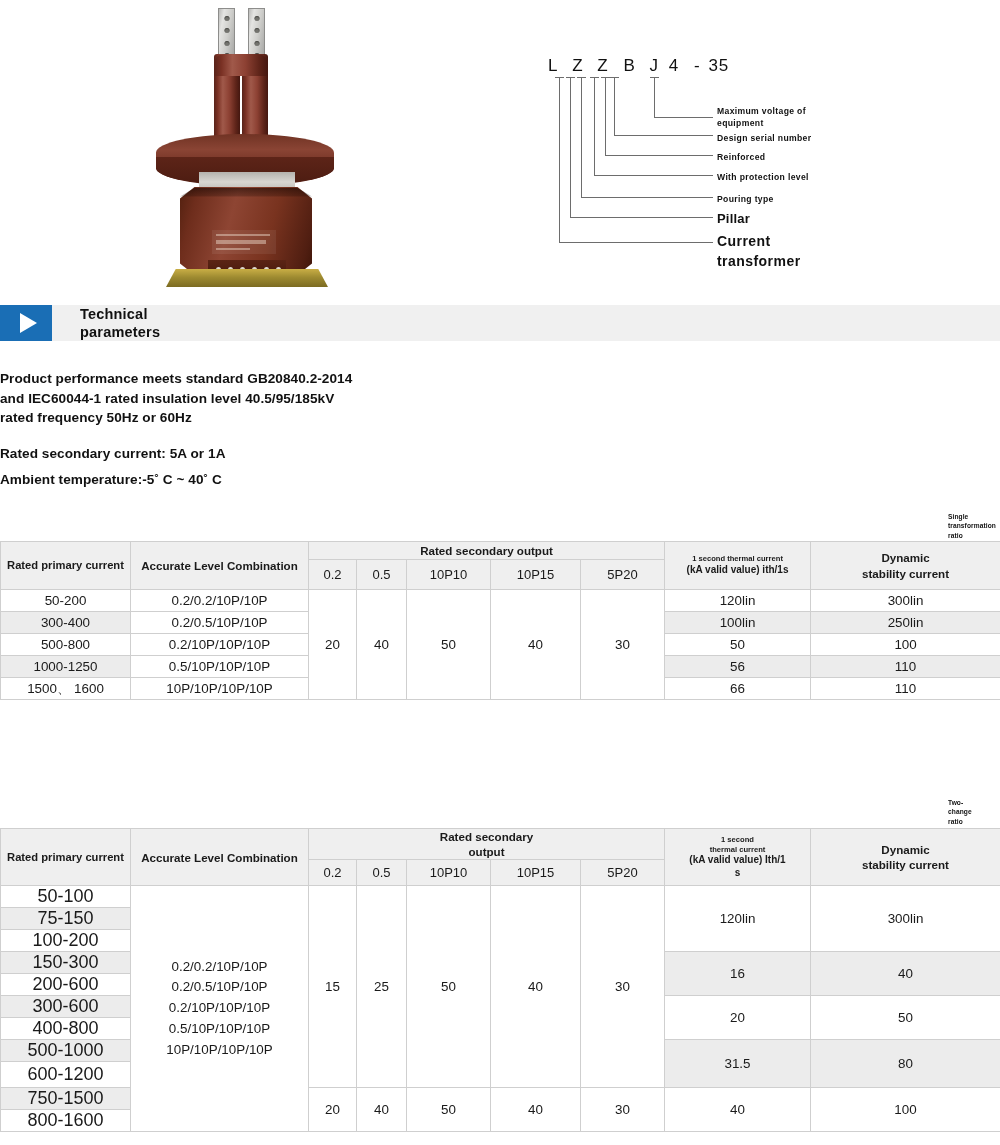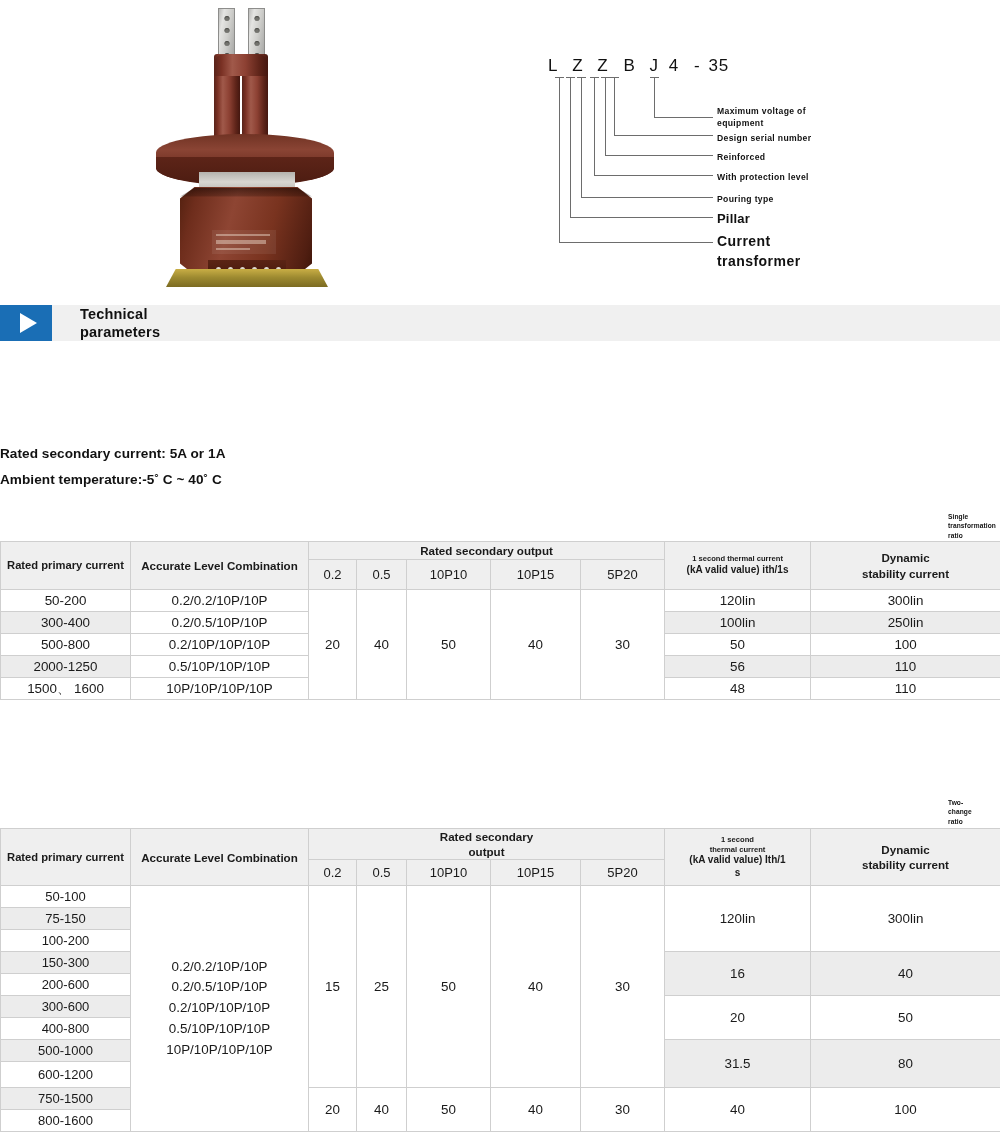--- a/index.html
+++ b/index.html
@@ -145,21 +145,21 @@
   table.spec thead th {
     background: #efefef;
     font-weight: bold;
   }
   .th-main { font-size: 11.6px; line-height: 1.3; }
   .th-left { text-align: left; padding-left: 10px; font-size: 11.2px; line-height: 1.35; }
   .th-sub  { font-size: 13px; font-weight: normal !important; }
   .th-small{ font-size: 7.6px; font-weight: bold; line-height: 1.3; display:block; }
   .th-mid  { font-size: 10px; font-weight: bold; line-height: 1.25; display:block; }
   td.cell { font-size: 13.4px; }
-  td.cell-sm { font-size: 13px; }
+  td.cell-sm { font-size: 18px; }
   tr.alt td.stripe { background: #ececec; }
   td.span-cell { font-size: 13.4px; }
   td.combo { font-size: 13.4px; line-height: 1.55; }
 </style>
 </head>
 <body>
 
 <div class="page">
 
   <div class="product">
@@ -257,20 +257,23 @@
   </div>
 
   <div class="sec-bar" style="left:0px; top:305px; width:1000px; height:36px;">
     <div class="play-box">
         <div class="play-tri"></div>
       </div>
     <div class="sec-title">Technical
 parameters</div>
   </div>
 
+  <div class="tech-text" style="top:369px;">Product performance meets standard GB20840.2-2014
+and IEC60044-1 rated insulation level 40.5/95/185kV
+rated frequency 50Hz or 60Hz</div>
   <div class="tech-text" style="top:444px;">Rated secondary current: 5A or 1A</div>
   <div class="tech-text" style="top:470px;">Ambient temperature:-5˚  C ~ 40˚  C</div>
 
   <div class="ratio-tag" style="left:948px; top:512px;">Single
 transformation
 ratio</div>
 
   <table class="spec" style="left:0px; top:541px; width:1000px;">
     <colgroup>
       <col style="width:130px">
@@ -323,29 +326,29 @@
         <td class="cell stripe">100lin</td>
         <td class="cell stripe">250lin</td>
       </tr>
       <tr>
         <td class="cell" style="height:22px;">500-800</td>
         <td class="cell">0.2/10P/10P/10P</td>
         <td class="cell">50</td>
         <td class="cell">100</td>
       </tr>
       <tr class="alt">
-        <td class="cell stripe" style="height:22px;">2000-1250</td>
+        <td class="cell stripe" style="height:22px;">1000-1250</td>
         <td class="cell">0.5/10P/10P/10P</td>
         <td class="cell stripe">56</td>
         <td class="cell stripe">110</td>
       </tr>
       <tr>
         <td class="cell" style="height:22px;">1500、 1600</td>
         <td class="cell">10P/10P/10P/10P</td>
-        <td class="cell">48</td>
+        <td class="cell">66</td>
         <td class="cell">110</td>
       </tr>
     </tbody>
   </table>
 
   <div class="ratio-tag" style="left:948px; top:798px;">Two-
 change
 ratio</div>
 
   <table class="spec" style="left:0px; top:828px; width:1000px;">

